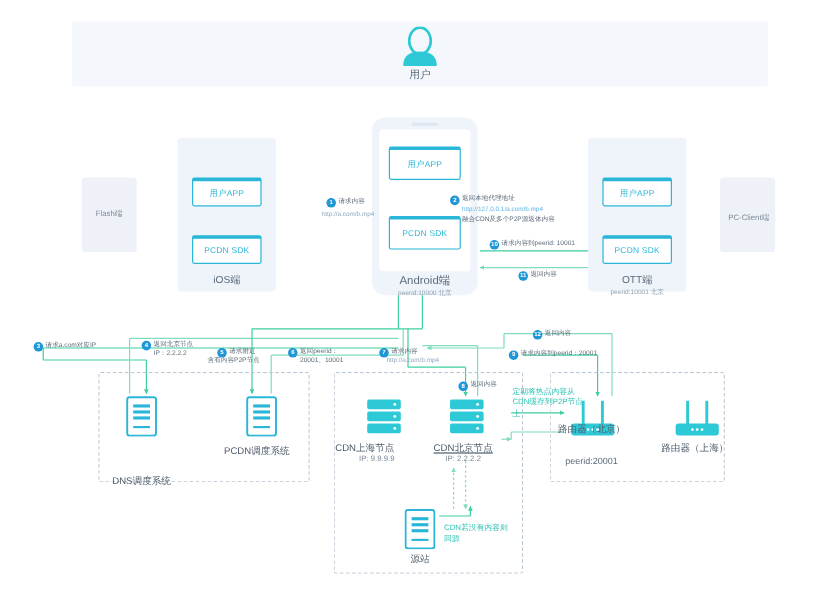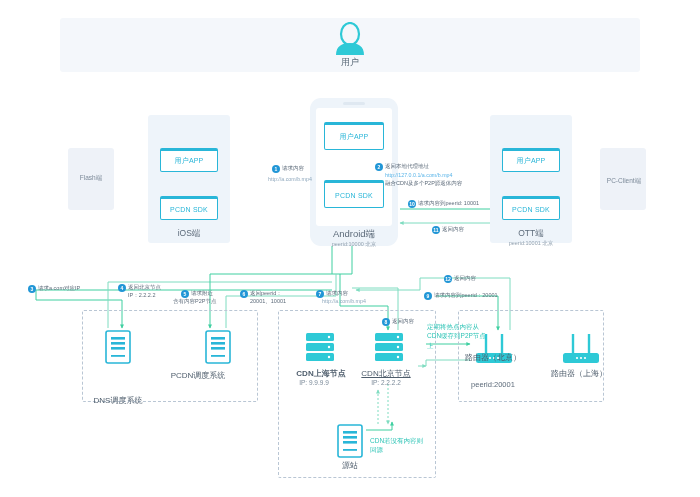--- a/index.html
+++ b/index.html
@@ -77,24 +77,24 @@
   #group-router { left:458px; top:310px; width:146px; height:92px; }
 
   
   .srv-icon { width:26px; height:34px; }
   .node-label { font-size:8px; color:#4e5d6c; text-align:center; }
   .node-sub   { font-size:6.5px; color:#7b8a99; text-align:center; }
 
   #dns-icon   { left:105px; top:330px; }
   #dns-label  { left:78px;  top:370px; width:80px;margin-top:25px; }
   #pcdn-icon  { left:205px; top:330px; }
-  #pcdn-label { left:154px; top:370px; width:88px; }
+  #pcdn-label { left:170px; top:370px; width:88px; }
 
   #cdnsh-icon  { left:305px; top:332px; }
-  #cdnsh-label { left:285px; top:368px; width:72px;font-weight:bold; }
+  #cdnsh-label { left:268px; top:368px; width:72px; }
   #cdnsh-ip    { left:278px; top:379px; width:72px; }
   #cdnbj-icon  { left:374px; top:332px; }
   #cdnbj-label { left:348px; top:368px; width:76px;text-decoration:underline; }
   #cdnbj-ip    { left:348px; top:379px; width:76px; }
 
   #origin-icon  { left:337px; top:424px; }
   #origin-label { left:318px; top:460px; width:64px; }
   #origin-note  { left:370px; top:437px; width:54px; font-size:6.5px; color:#2ec4b6; line-height:1.35; }
 
   #rtbj-icon  { left:474px; top:332px; }

